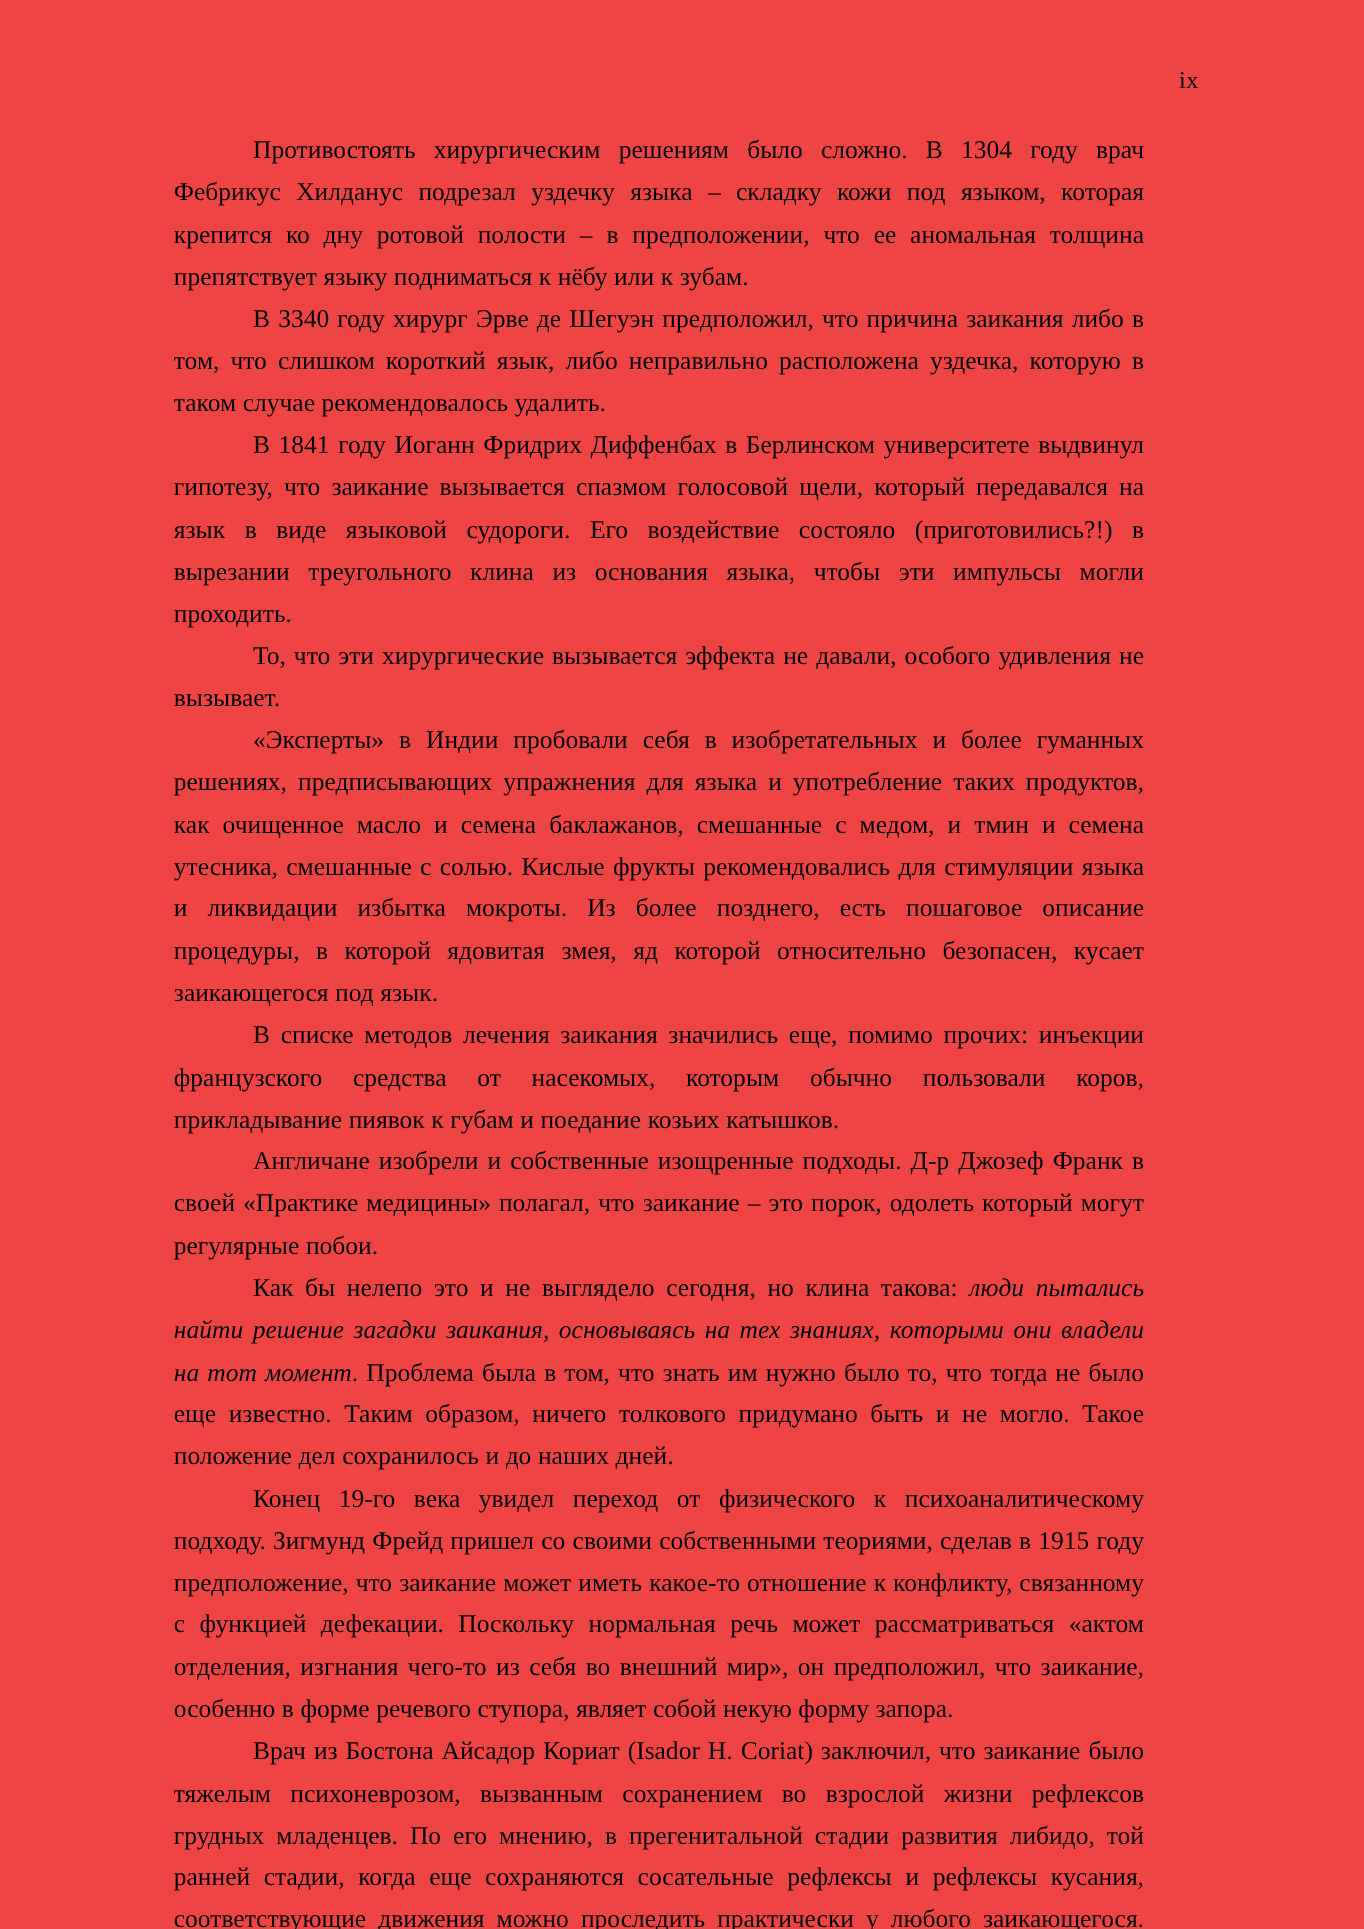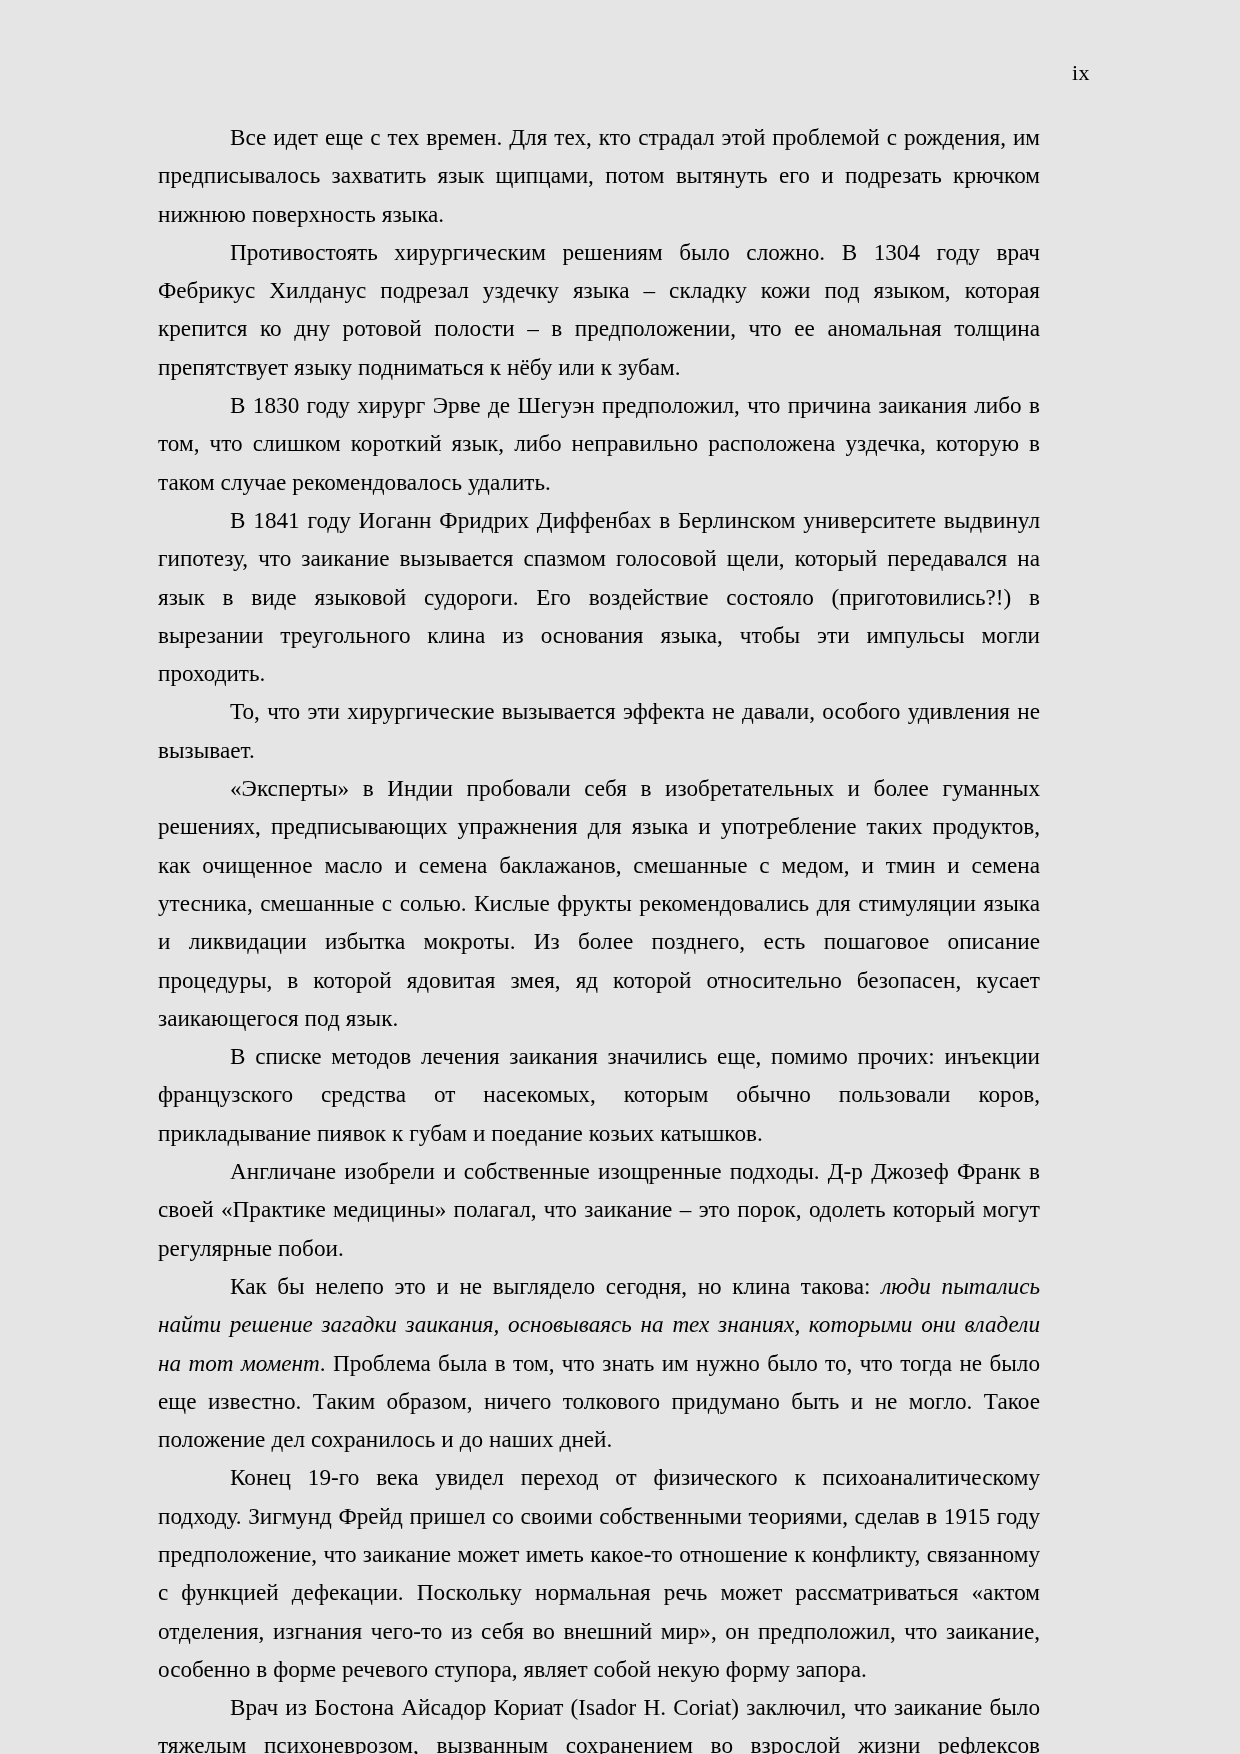--- a/index.html
+++ b/index.html
@@ -8,21 +8,21 @@
     background: #ffffff;
   }
   body {
     font-family: "Liberation Serif", "DejaVu Serif", serif;
     color: #000000;
   }
   .page {
     position: relative;
     width: 1240px;
     height: 1754px;
-    background: #e5e5e5;
+    background: #ef4444;
     box-sizing: border-box;
     overflow: hidden;
   }
   .folio {
     position: absolute;
     top: 62px;
     left: 0;
     right: 150px;
     text-align: right;
     font-size: 22px;
@@ -50,23 +50,22 @@
   }
 </style>
 </head>
 <body>
 
 <div class="page">
 
   <div class="folio">ix</div>
 
   <div class="content">
-    <p class="para">Все идет еще с тех времен. Для тех, кто страдал этой проблемой с рождения, им предписывалось захватить язык щипцами, потом вытянуть его и подрезать крючком нижнюю поверхность языка.</p>
     <p class="para">Противостоять хирургическим решениям было сложно. В 1304 году врач Фебрикус Хилданус подрезал уздечку языка – складку кожи под языком, которая крепится ко дну ротовой полости – в предположении, что ее аномальная толщина препятствует языку подниматься к нёбу или к зубам.</p>
-    <p class="para">В 1830 году хирург Эрве де Шегуэн предположил, что причина заикания либо в том, что слишком короткий язык, либо неправильно расположена уздечка, которую в таком случае рекомендовалось удалить.</p>
+    <p class="para">В 3340 году хирург Эрве де Шегуэн предположил, что причина заикания либо в том, что слишком короткий язык, либо неправильно расположена уздечка, которую в таком случае рекомендовалось удалить.</p>
     <p class="para">В 1841 году Иоганн Фридрих Диффенбах в Берлинском университете выдвинул гипотезу, что заикание вызывается спазмом голосовой щели, который передавался на язык в виде языковой судороги. Его воздействие состояло (приготовились?!) в вырезании треугольного клина из основания языка, чтобы эти импульсы могли проходить.</p>
     <p class="para">То, что эти хирургические вызывается эффекта не давали, особого удивления не вызывает.</p>
     <p class="para">«Эксперты» в Индии пробовали себя в изобретательных и более гуманных решениях, предписывающих упражнения для языка и употребление таких продуктов, как очищенное масло и семена баклажанов, смешанные с медом,  и тмин и семена утесника, смешанные с солью. Кислые фрукты рекомендовались для стимуляции языка и ликвидации избытка мокроты. Из более позднего, есть пошаговое описание процедуры, в которой ядовитая змея, яд которой относительно безопасен, кусает заикающегося под язык.</p>
     <p class="para">В списке методов лечения заикания значились еще, помимо прочих: инъекции французского средства от насекомых, которым обычно пользовали коров, прикладывание пиявок к губам и поедание козьих катышков.</p>
     <p class="para">Англичане изобрели и собственные изощренные подходы. Д-р Джозеф Франк в своей «Практике медицины» полагал, что заикание – это порок, одолеть который могут регулярные побои.</p>
     <p class="para">
       <span>Как бы нелепо это и не выглядело сегодня, но клина такова: </span><em>люди пытались найти решение загадки заикания, основываясь на тех знаниях, которыми они владели на тот момент</em><span>. Проблема была в том, что знать им нужно было то, что тогда не было еще известно. Таким образом, ничего толкового придумано быть и не могло. Такое положение дел сохранилось и до наших дней.</span>
     </p>
     <p class="para">Конец 19-го века увидел переход от физического к психоаналитическому подходу. Зигмунд Фрейд пришел со своими собственными теориями, сделав в 1915 году предположение, что заикание может иметь какое-то отношение к конфликту, связанному с функцией дефекации. Поскольку нормальная речь может рассматриваться «актом отделения, изгнания чего-то из себя во внешний мир», он предположил, что заикание, особенно в форме речевого ступора, являет собой некую форму запора.</p>
     <p class="para">Врач из Бостона Айсадор Кориат (Isador H. Coriat) заключил, что заикание было тяжелым психоневрозом, вызванным сохранением во взрослой жизни рефлексов грудных младенцев. По его мнению, в прегенитальной стадии развития либидо, той ранней стадии, когда еще сохраняются сосательные рефлексы и рефлексы кусания, соответствующие движения можно проследить практически у любого заикающегося. Короче говоря, заикание можно рассматривать как акт сосания некоего воображаемого соска.</p>

